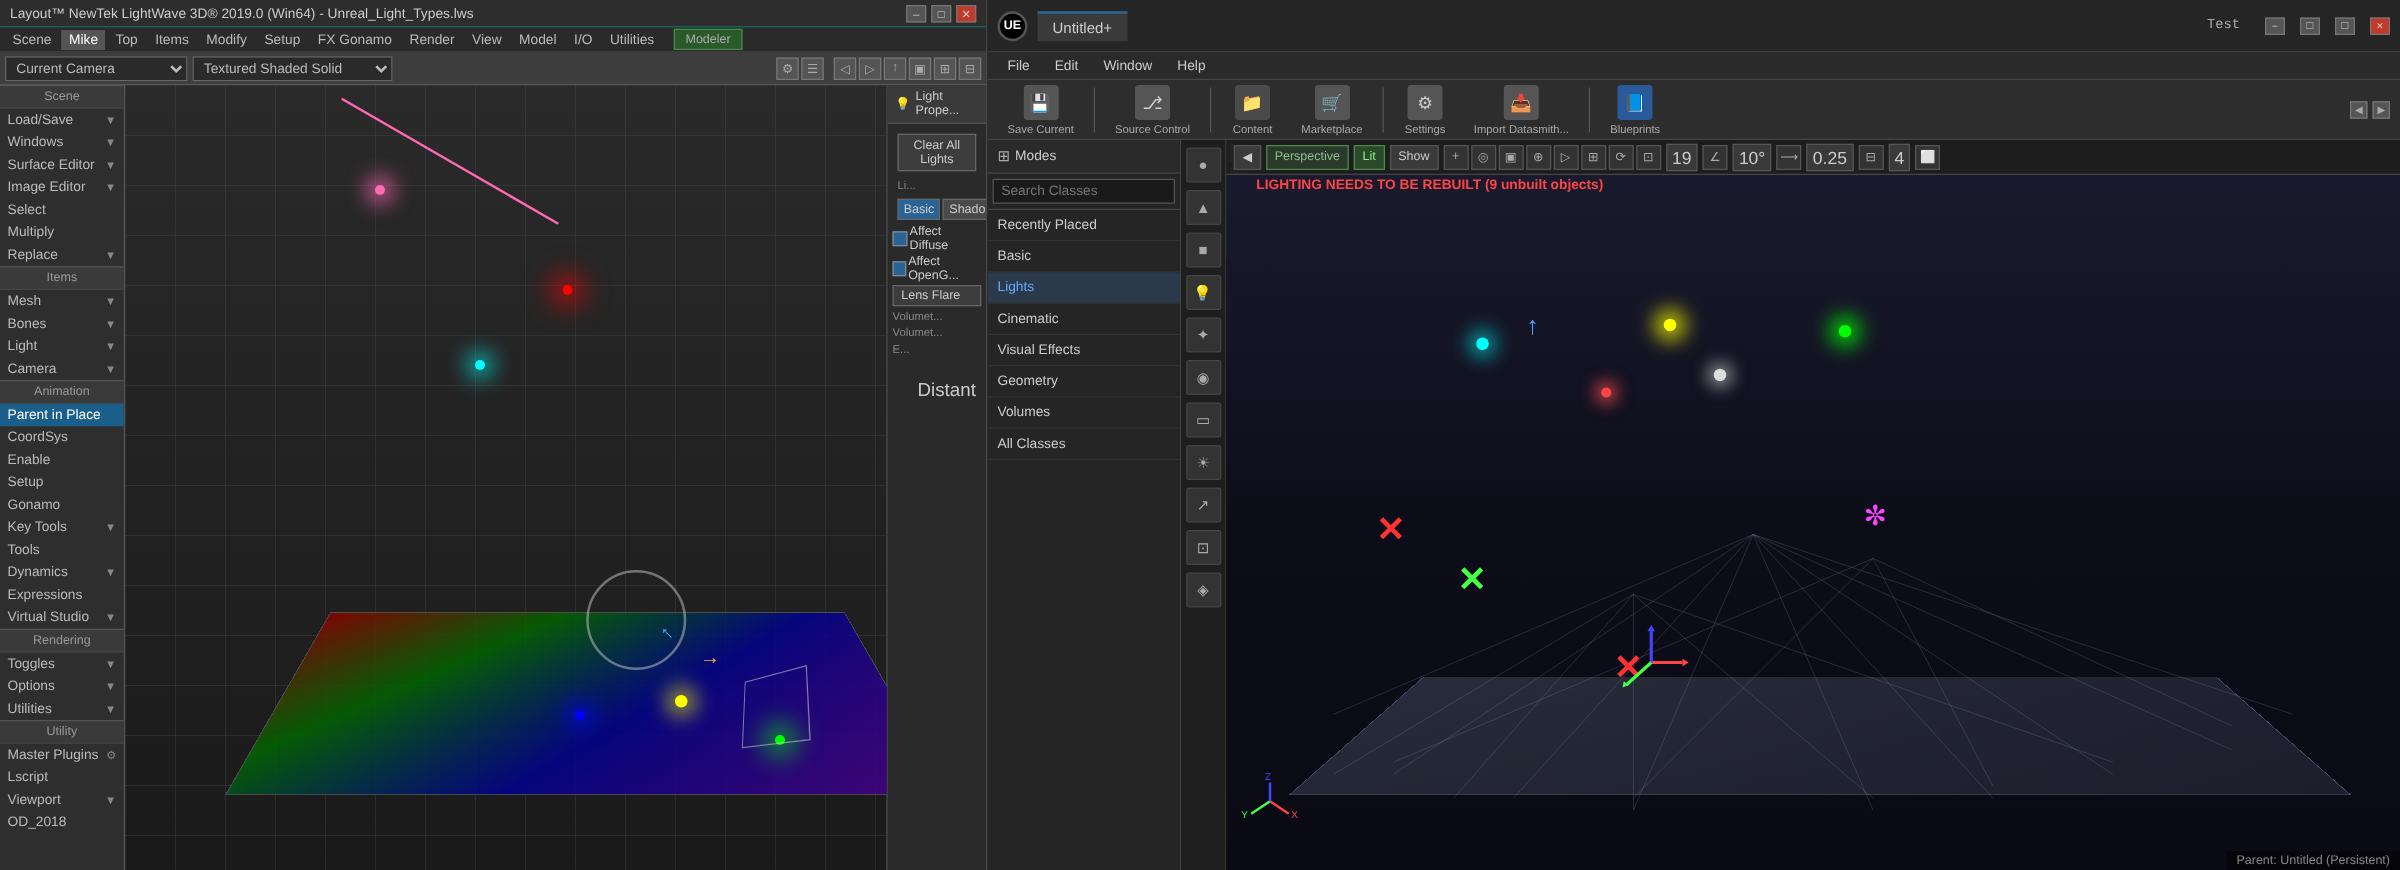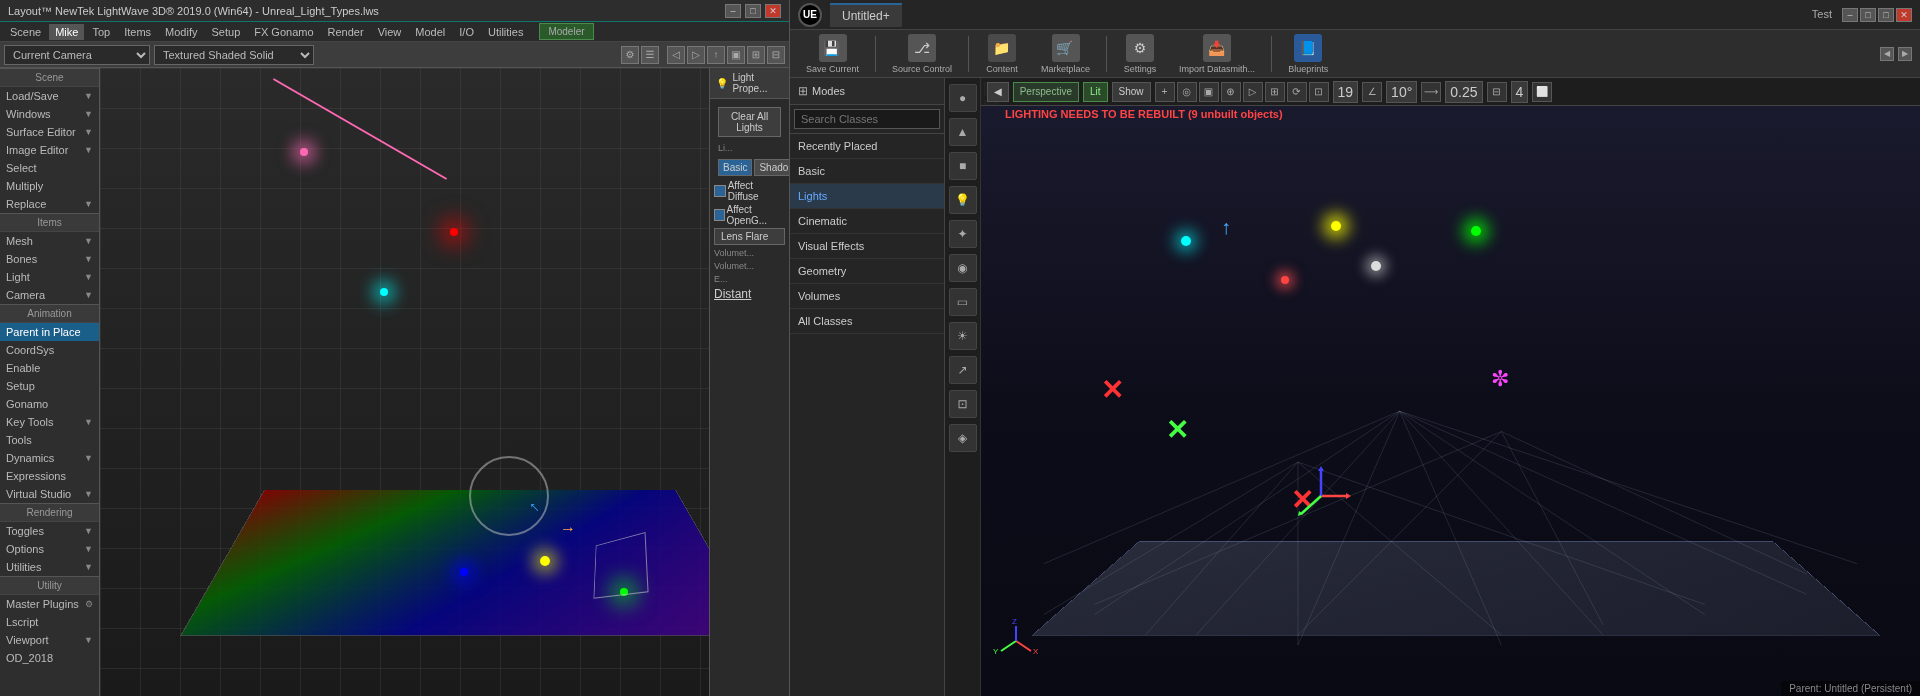--- a/index.html
+++ b/index.html
@@ -244,43 +244,43 @@
     .tab-row { display: flex; gap: 2px; margin: 4px; }
     .tab-btn { background: #4a4a4a; border: 1px solid #666; color: #ccc; font-size: 10px; padding: 2px 4px; cursor: pointer; }
     .tab-btn.active { background: #2a6496; }
 
     .prop-row { display: flex; align-items: center; gap: 2px; margin: 2px 0; }
     .prop-check { width: 12px; height: 12px; background: #3a3a3a; border: 1px solid #888; }
     .prop-check.checked { background: #2a6496; }
     .prop-text { color: #ccc; font-size: 10px; }
 
     .lens-btn { background: #3d3d3d; border: 1px solid #666; color: #ccc; font-size: 10px; padding: 2px 6px; cursor: pointer; margin: 2px 0; }
-    .distant-label { color: #ccc; font-size: 12px; margin: 0; text-decoration: underline; }
+    .distant-label { color: #ccc; font-size: 15px; margin: 20px; }
 
     
     #unreal-panel {
       width: 1130px;
       height: 696px;
       background: #1e1e1e;
       display: flex;
       flex-direction: column;
     }
 
     #ue-titlebar {
-      height: 30px;
+      height: 42px;
       background: #252525;
       display: flex;
       align-items: center;
       padding: 0 8px;
       gap: 8px;
       border-bottom: 1px solid #444;
     }
     .ue-logo { width: 24px; height: 24px; background: #000; border: 2px solid #555; border-radius: 50%; display: flex; align-items: center; justify-content: center; color: #fff; font-size: 10px; font-weight: bold; }
     .ue-tab { background: #3a3a3a; color: #ccc; font-size: 12px; padding: 4px 12px; border-top: 2px solid #2a6496; }
-    .ue-title-controls { margin-left: auto; display: flex; gap: 2px; }
+    .ue-title-controls { margin-left: auto; display: flex; gap: 12px; font-family: Liberation Mono, monospace; }
 
     #ue-menubar {
       height: 22px;
       background: #2a2a2a;
       display: flex;
       align-items: center;
       padding: 0 8px;
       gap: 4px;
       border-bottom: 1px solid #444;
     }
@@ -726,20 +726,26 @@
     <div class="ue-tab">Untitled+</div>
     <div class="ue-title-controls">
       <span style="color:#aaa;font-size:11px;margin-right:8px;">Test</span>
       <div class="title-btn">–</div>
       <div class="title-btn">□</div>
       <div class="title-btn">□</div>
       <div class="title-btn close">✕</div>
     </div>
   </div>
 
+  <div id="ue-menubar">
+    <div class="ue-menu-item">File</div>
+    <div class="ue-menu-item">Edit</div>
+    <div class="ue-menu-item">Window</div>
+    <div class="ue-menu-item">Help</div>
+  </div>
 
   <div id="ue-toolbar">
     <div class="ue-tool-btn">
       <div class="ue-tool-icon save-icon">💾</div>
       <span class="ue-tool-label">Save Current</span>
     </div>
     <div class="toolbar-sep"></div>
     <div class="ue-tool-btn">
       <div class="ue-tool-icon source-icon">⎇</div>
       <span class="ue-tool-label">Source Control</span>

